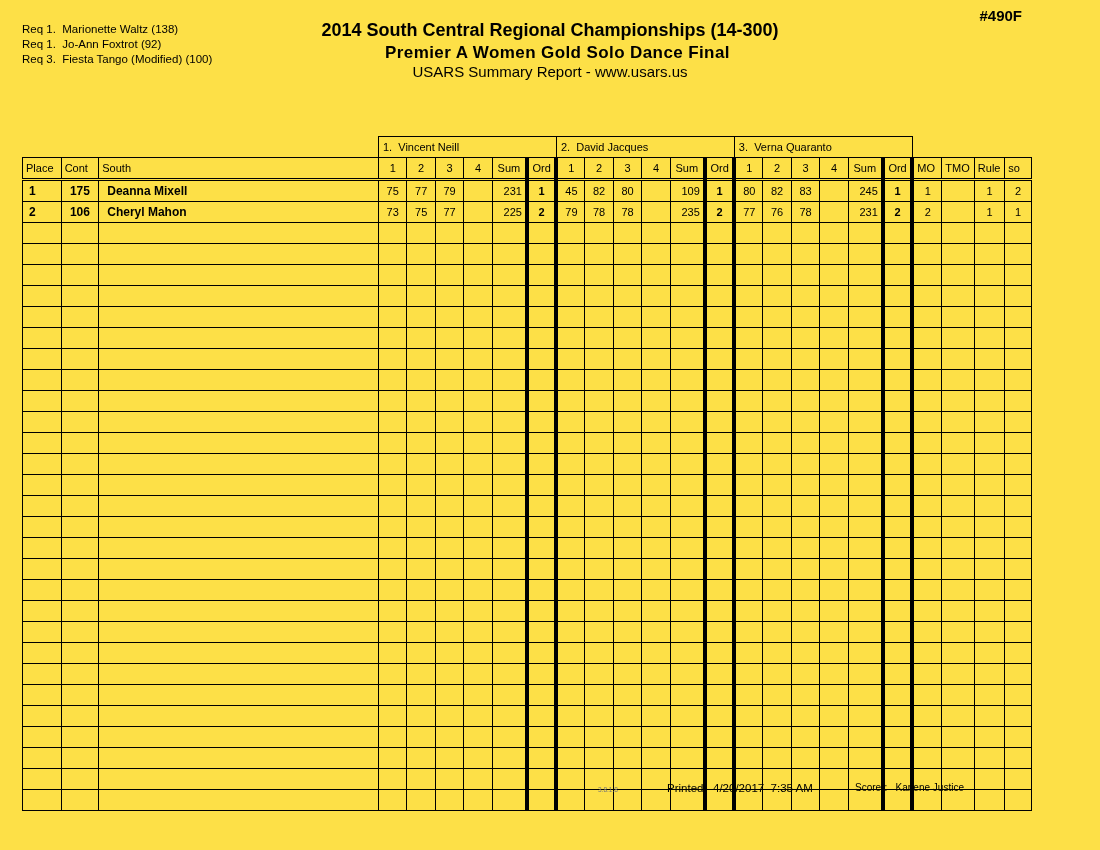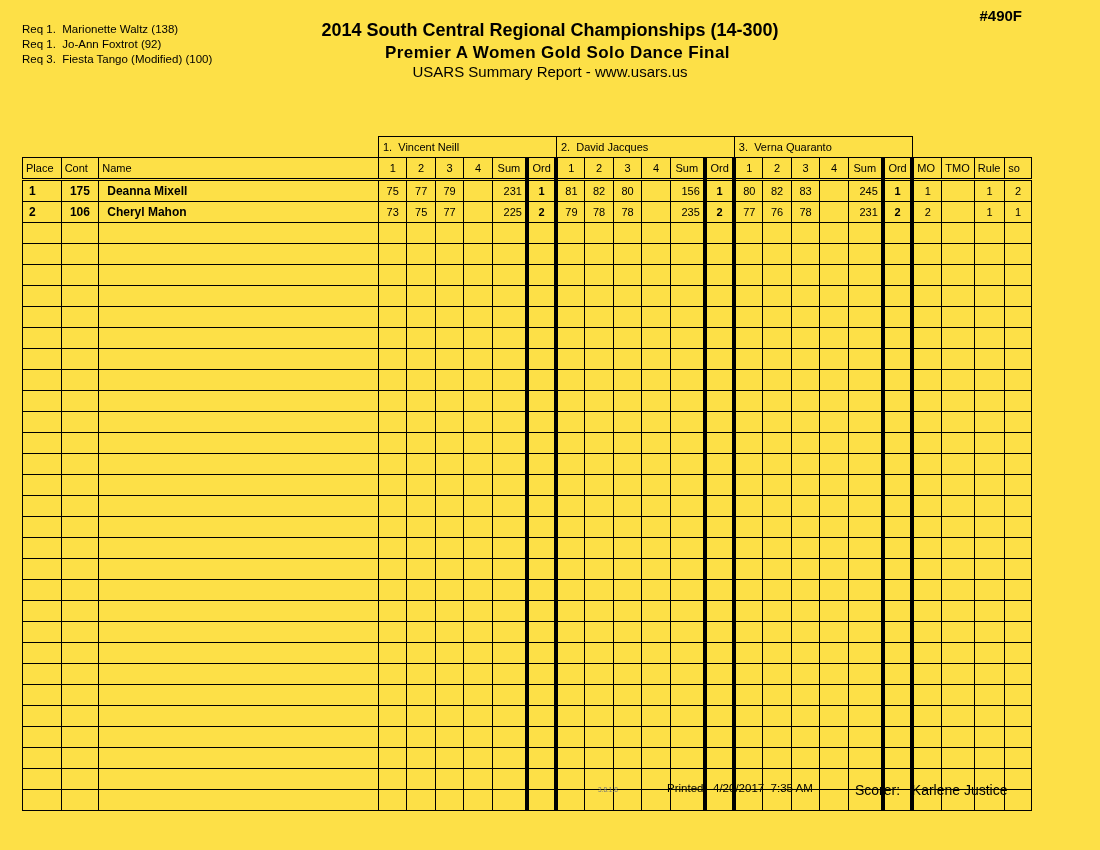--- a/index.html
+++ b/index.html
@@ -30,21 +30,21 @@
   .bold{font-weight:bold;}
   .thickL{border-left:4px solid #000;}
   .thickR{border-right:4px solid #000;}
   td.name{font-size:12px;padding-left:8px;}
   td.place{padding-left:6px;font-size:12px;}
   td.cont{font-size:12px;}
 
   
   .footer-version{position:absolute;left:598px;top:786px;font-size:6.5px;color:#777;}
   .footer-printed{position:absolute;left:655px;top:782px;font-size:11.5px;padding-left:12px;}
-  .footer-scorer{position:absolute;left:855px;top:782px;font-size:14px;}
+  .footer-scorer{position:absolute;left:855px;top:782px;font-size:10px;}
 </style>
 </head>
 <body>
 
 <div class="page">
 
   <div class="req-list">
     <div class="pre">Req 1.  Marionette Waltz (138)</div>
     <div class="pre">Req 1.  Jo-Ann Foxtrot (92)</div>
     <div class="pre">Req 3.  Fiesta Tango (Modified) (100)</div>
@@ -90,21 +90,21 @@
         <tr class="judge-row">
           <td class="nb" colspan="3"></td>
           <td class="judge-box" colspan="6">1.  Vincent Neill</td>
           <td class="judge-box" colspan="6">2.  David Jacques</td>
           <td class="judge-box" colspan="6">3.  Verna Quaranto</td>
           <td class="nb" colspan="4"></td>
         </tr>
         <tr class="col-head">
           <td>Place</td>
           <td>Cont</td>
-          <td>Name</td>
+          <td>South</td>
           <td class="ctr">1</td>
           <td class="ctr">2</td>
           <td class="ctr">3</td>
           <td class="ctr">4</td>
           <td class="ctr">Sum</td>
           <td class="ctr thickL thickR">Ord</td>
           <td class="ctr">1</td>
           <td class="ctr">2</td>
           <td class="ctr">3</td>
           <td class="ctr">4</td>
@@ -126,25 +126,25 @@
         <tr>
           <td class="bold place">1</td>
           <td class="bold ctr cont">175</td>
           <td class="bold name">Deanna Mixell</td>
           <td class="ctr">75</td>
           <td class="ctr">77</td>
           <td class="ctr">79</td>
           <td class="ctr"></td>
           <td class="rt">231</td>
           <td class="ctr bold thickL thickR">1</td>
-          <td class="ctr">81</td>
+          <td class="ctr">45</td>
           <td class="ctr">82</td>
           <td class="ctr">80</td>
           <td class="ctr"></td>
-          <td class="rt">156</td>
+          <td class="rt">109</td>
           <td class="ctr bold thickL thickR">1</td>
           <td class="ctr">80</td>
           <td class="ctr">82</td>
           <td class="ctr">83</td>
           <td class="ctr"></td>
           <td class="rt">245</td>
           <td class="ctr bold thickL thickR">1</td>
           <td class="ctr">1</td>
           <td class="ctr"></td>
           <td class="ctr">1</td>

